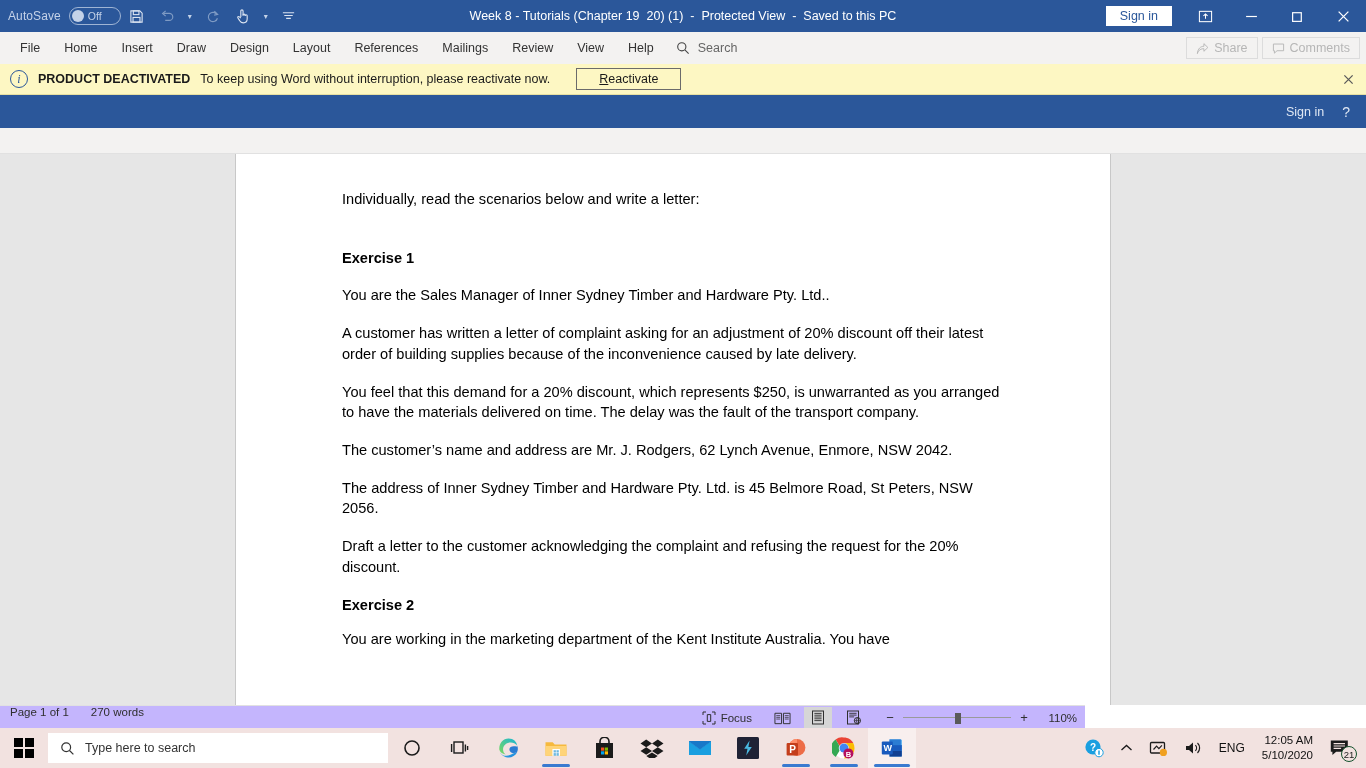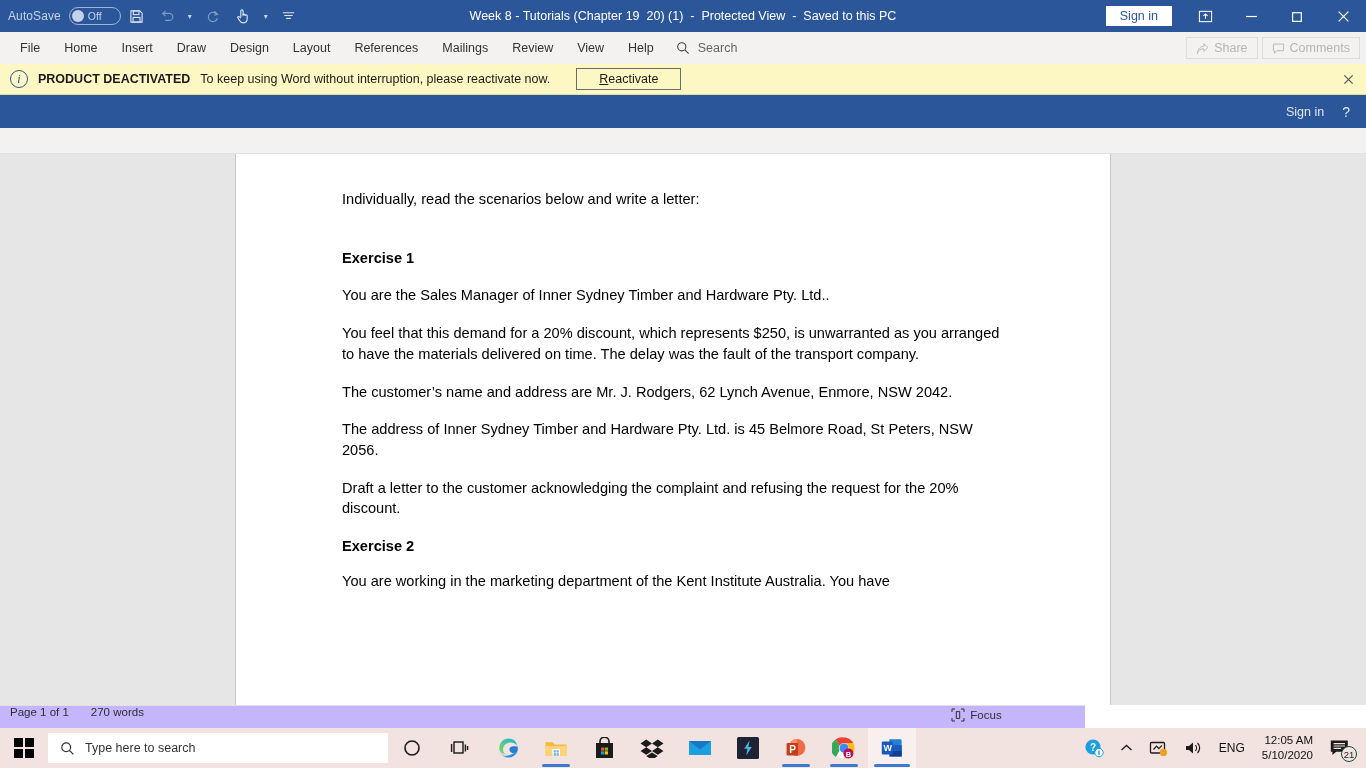--- a/index.html
+++ b/index.html
@@ -134,21 +134,21 @@
 
   
   .statusbar {
     position: absolute; top: 705px; left: 0; width: 1085px; height: 23px;
     background: #c4b5fd; border-top: 1px solid #e1e1e1;
     display: flex; align-items: flex-start; font-size: 11.5px; color: #2f2f2f;
   }
   .status-left { display: flex; align-items: center; gap: 22px; padding-left: 10px; }
   .status-right {
     position: absolute; right: 8px; top: 0; height: 23px;
-    display: flex; align-items: center; gap: 8px; flex-direction: column;
+    display: flex; align-items: center; gap: 8px;
   }
   .status-btn {
     display: flex; align-items: center; gap: 5px; padding: 2px 8px; font-size: 11.5px; color: #2f2f2f;
     cursor: pointer;
   }
   .view-btn {
     width: 28px; height: 21px; display: flex; align-items: center; justify-content: center;
     cursor: pointer; color: #2f2f2f;
   }
   .view-btn.active { background: #d6d6d6; }
@@ -343,20 +343,21 @@
   </div>
 
   <div class="ribbonbody"></div>
 
   <div class="workspace">
     <div class="page">
       <div class="page-inner">
         <p class="doc-p spacer-after">Individually, read the scenarios below and write a letter:</p>
         <p class="doc-p bold">Exercise 1</p>
         <p class="doc-p">You are the Sales Manager of Inner Sydney Timber and Hardware Pty. Ltd..</p>
+        <p class="doc-p">A customer has written a letter of complaint asking for an adjustment of 20% discount off their latest order of building supplies because of the inconvenience caused by late delivery.</p>
         <p class="doc-p">You feel that this demand for a 20% discount, which represents $250, is unwarranted as you arranged to have the materials delivered on time.  The delay was the fault of the transport company.</p>
         <p class="doc-p">The customer’s name and address are Mr. J. Rodgers, 62 Lynch Avenue, Enmore, NSW 2042.</p>
         <p class="doc-p">The address of Inner Sydney Timber and Hardware Pty. Ltd. is 45 Belmore Road, St Peters, NSW 2056.</p>
         <p class="doc-p">Draft a letter to the customer acknowledging the complaint and refusing the request for the 20% discount.</p>
         <p class="doc-p bold tight">Exercise 2</p>
         <p class="doc-p">You are working in the marketing department of the Kent Institute Australia.  You have</p>
       </div>
     </div>
   </div>
 

